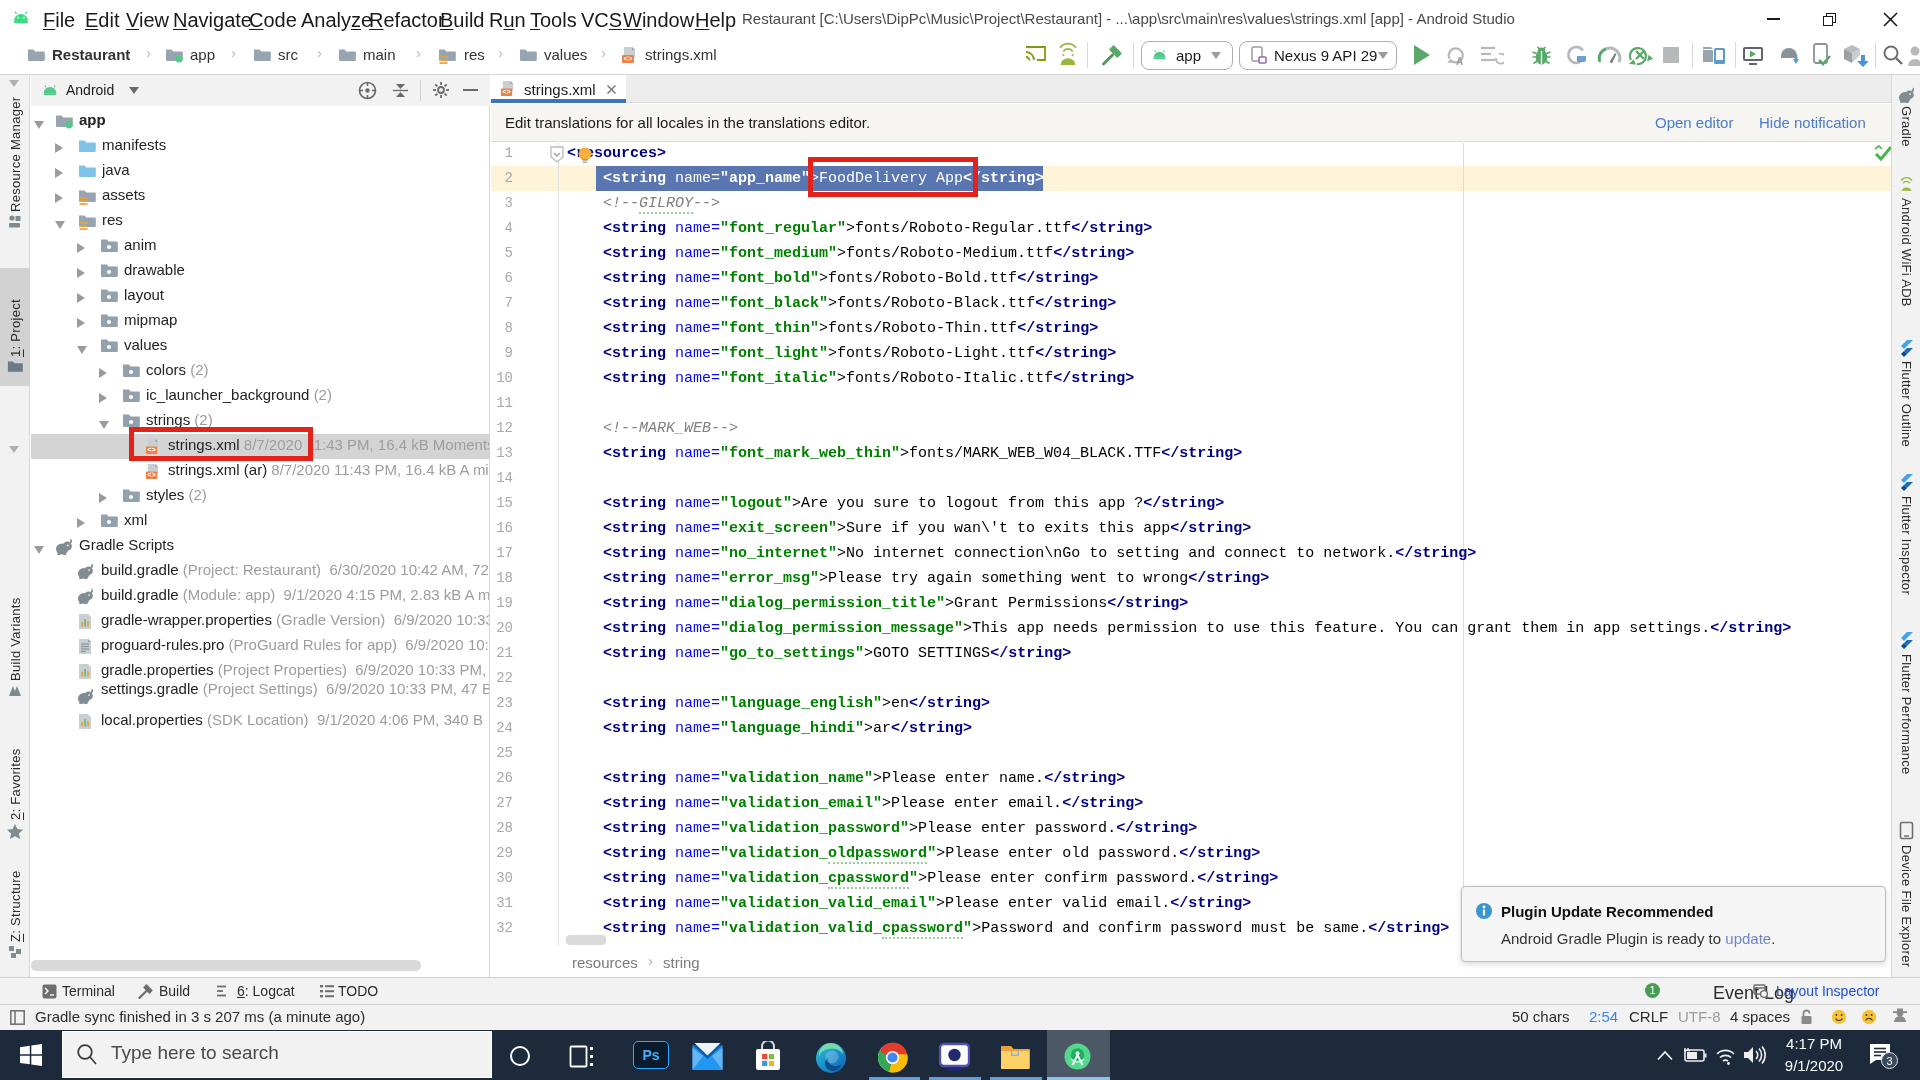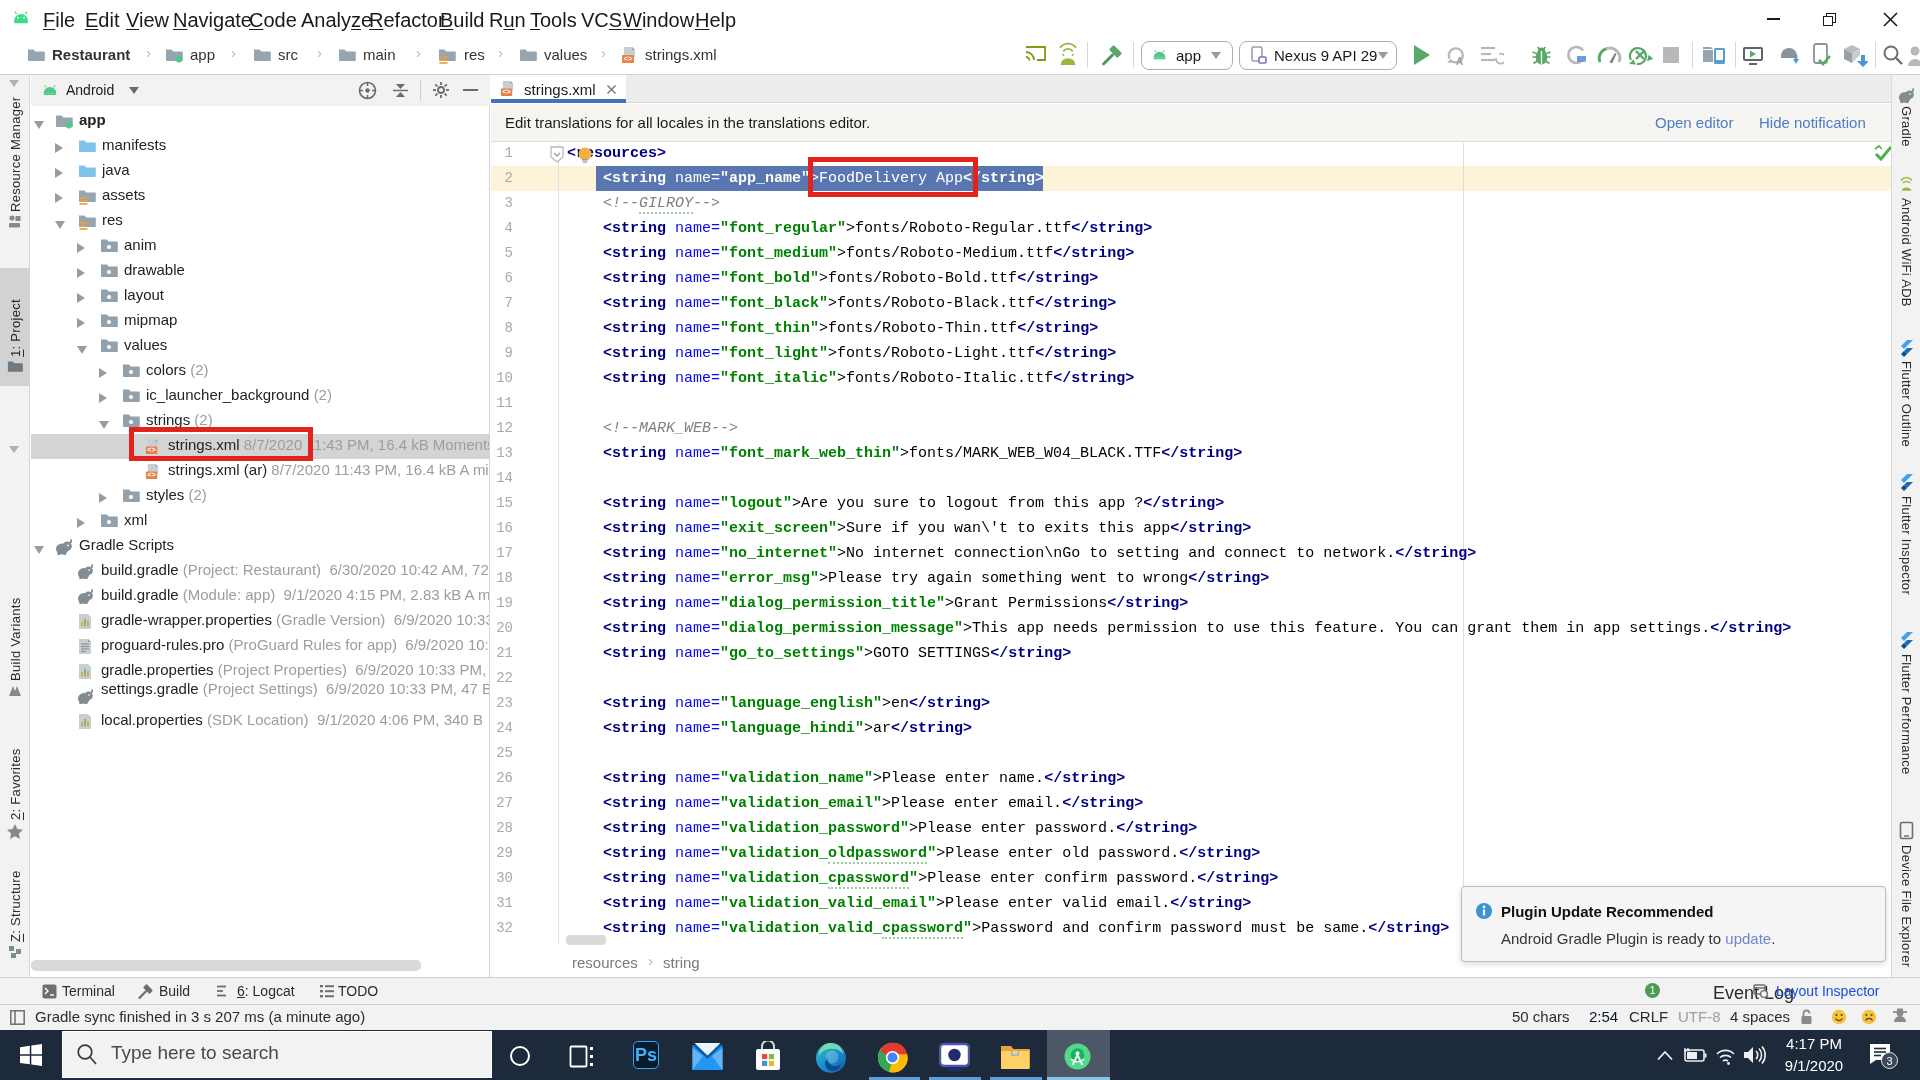--- a/index.html
+++ b/index.html
@@ -40,20 +40,21 @@
 <div class="abs menu" style="left:173px;top:9px"><u>N</u>avigate</div>
 <div class="abs menu" style="left:249px;top:9px"><u>C</u>ode</div>
 <div class="abs menu" style="left:301px;top:9px">Analy<u>z</u>e</div>
 <div class="abs menu" style="left:369px;top:9px"><u>R</u>efactor</div>
 <div class="abs menu" style="left:440px;top:9px"><u>B</u>uild</div>
 <div class="abs menu" style="left:489px;top:9px">R<u>u</u>n</div>
 <div class="abs menu" style="left:530px;top:9px"><u>T</u>ools</div>
 <div class="abs menu" style="left:581px;top:9px">VC<u>S</u></div>
 <div class="abs menu" style="left:623px;top:9px"><u>W</u>indow</div>
 <div class="abs menu" style="left:695px;top:9px"><u>H</u>elp</div>
+<div class="abs" style="left:742px;top:10px;font-size:15px;color:#494949">Restaurant [C:\Users\DipPc\Music\Project\Restaurant] - ...\app\src\main\res\values\strings.xml [app] - Android Studio</div>
 <div class="abs" style="left:1767px;top:18px;width:13px;height:1.6px;background:#1a1a1a"></div>
 <div class="abs" style="left:1826px;top:13px;width:10px;height:10px;border:1.6px solid #1a1a1a;background:#fff"></div>
 <div class="abs" style="left:1823px;top:16px;width:10px;height:10px;border:1.6px solid #1a1a1a;background:#fff"></div>
 <svg class="abs" style="left:1883px;top:12px" width="15" height="15" viewBox="0 0 15 15">
 <line x1="1" y1="1" x2="14" y2="14" stroke="#1a1a1a" stroke-width="1.6"></line>
       <line x1="14" y1="1" x2="1" y2="14" stroke="#1a1a1a" stroke-width="1.6"></line>
     </svg>
 <div class="abs" style="left:0;top:37px;width:1920px;height:38px;background:#fff;border-bottom:1px solid #d4d4d4"></div>
 <svg class="abs" style="left:27px;top:47px" width="18" height="18" viewBox="0 0 18 18">
       <path d="M1 2.5 h5.5 l1.8 2 H17 a0.8 0.8 0 0 1 0.8 0.8 V13 a1 1 0 0 1 -1 1 H2 a1 1 0 0 1 -1 -1 z" fill="#97a5b0"></path>
@@ -669,21 +670,21 @@
       <line x1="13.4" y1="12.4" x2="15.5" y2="14.5" stroke="#6e6e6e" stroke-width="1.6"></line>
     </svg>
 <div class="abs" style="left:1776px;top:983px;font-size:14px;color:#1d4ed8">Layout Inspector</div>
 <div class="abs" style="left:0;top:1004px;width:1920px;height:26px;background:#f2f2f2;border-top:1px solid #cfcfcf"></div>
 <svg class="abs" style="left:10px;top:1010px" width="15" height="15" viewBox="0 0 15 15">
 <rect x="0.8" y="0.8" width="13.4" height="13.4" fill="none" stroke="#6e6e6e" stroke-width="1.5"></rect>
 <line x1="5" y1="0.8" x2="5" y2="14.2" stroke="#6e6e6e" stroke-width="1.5"></line>
     </svg>
 <div class="abs" style="left:35px;top:1008px;font-size:15px;color:#2b2b2b">Gradle sync finished in 3 s 207 ms (a minute ago)</div>
 <div class="abs" style="left:1512px;top:1008px;font-size:15px;color:#2b2b2b">50 chars</div>
-<div class="abs" style="left:1589px;top:1008px;font-size:15px;color:#0f172a">2:54</div>
+<div class="abs" style="left:1589px;top:1008px;font-size:15px;color:#3b82f6">2:54</div>
 <div class="abs" style="left:1629px;top:1008px;font-size:15px;color:#2b2b2b">CRLF</div>
 <div class="abs" style="left:1678px;top:1008px;font-size:15px;color:#9d9d9d">UTF-8</div>
 <div class="abs" style="left:1730px;top:1008px;font-size:15px;color:#2b2b2b">4 spaces</div>
 <svg class="abs" style="left:1800px;top:1009px" width="13" height="16" viewBox="0 0 13 16">
 <rect x="1.5" y="7" width="10" height="8" rx="1" fill="#8a8a8a"></rect>
 <path d="M3.5 7 V4.5 a3 3 0 0 1 6 0" fill="none" stroke="#8a8a8a" stroke-width="1.8"></path>
     </svg>
 <svg class="abs" style="left:1831px;top:1009px" width="16" height="16" viewBox="0 0 16 16">
 <circle cx="8" cy="8" r="7.2" fill="#f7c236"></circle>
       <circle cx="5.4" cy="6" r="1" fill="#444"></circle>
@@ -719,21 +720,21 @@
 <div class="abs" style="left:111px;top:1042px;font-size:19px;color:#4a4a4a">Type here to search</div>
 <div class="abs" style="left:510px;top:1046px;width:20px;height:20px;border:2.6px solid #fff;border-radius:50%"></div>
 <svg class="abs" style="left:569px;top:1045px" width="25" height="23" viewBox="0 0 25 23">
 <rect x="1.5" y="1.5" width="16" height="20" rx="1" fill="none" stroke="#fff" stroke-width="1.8"></rect>
 <g fill="#fff">
         <rect x="21" y="2" width="3" height="3"></rect>
         <rect x="21" y="10" width="3" height="3"></rect>
         <rect x="21" y="18" width="3" height="3"></rect>
       </g>
     </svg>
-<div class="abs" style="left:633px;top:1041px;width:26px;height:28px;background:#0b1b2b;border:1.6px solid #2da8ff;border-radius:5px;color:#43b1ff;font-size:18px;font-weight:bold;text-align:center;line-height:26px">Ps</div>
+<div class="abs" style="left:633px;top:1041px;width:36px;height:28px;background:#0b1b2b;border:1.6px solid #2da8ff;border-radius:5px;color:#43b1ff;font-size:14px;font-weight:bold;text-align:center;line-height:26px">Ps</div>
 <svg class="abs" style="left:692px;top:1043px" width="31" height="27" viewBox="0 0 31 27">
 <path d="M0.5 2 h30 v25 h-30 z" fill="#2196f3"></path>
 <path d="M0.5 2 L15.5 16 L30.5 2 z" fill="#0d5ca8"></path>
 <path d="M2.5 0 h26 L15.5 12.5 z" fill="#e9f4fb"></path>
 <path d="M0.5 27 L11 13 L0.5 5 z" fill="#64b5f6"></path>
       <path d="M30.5 27 L20 13 L30.5 5 z" fill="#64b5f6"></path>
     </svg>
 <svg class="abs" style="left:753px;top:1041px" width="30" height="30" viewBox="0 0 30 30">
 <path d="M9 8 V5.5 a6 6 0 0 1 12 0 V8" fill="none" stroke="#d8d8d8" stroke-width="2"></path>
 <rect x="3" y="8" width="24" height="21" rx="2" fill="#fff"></rect>

